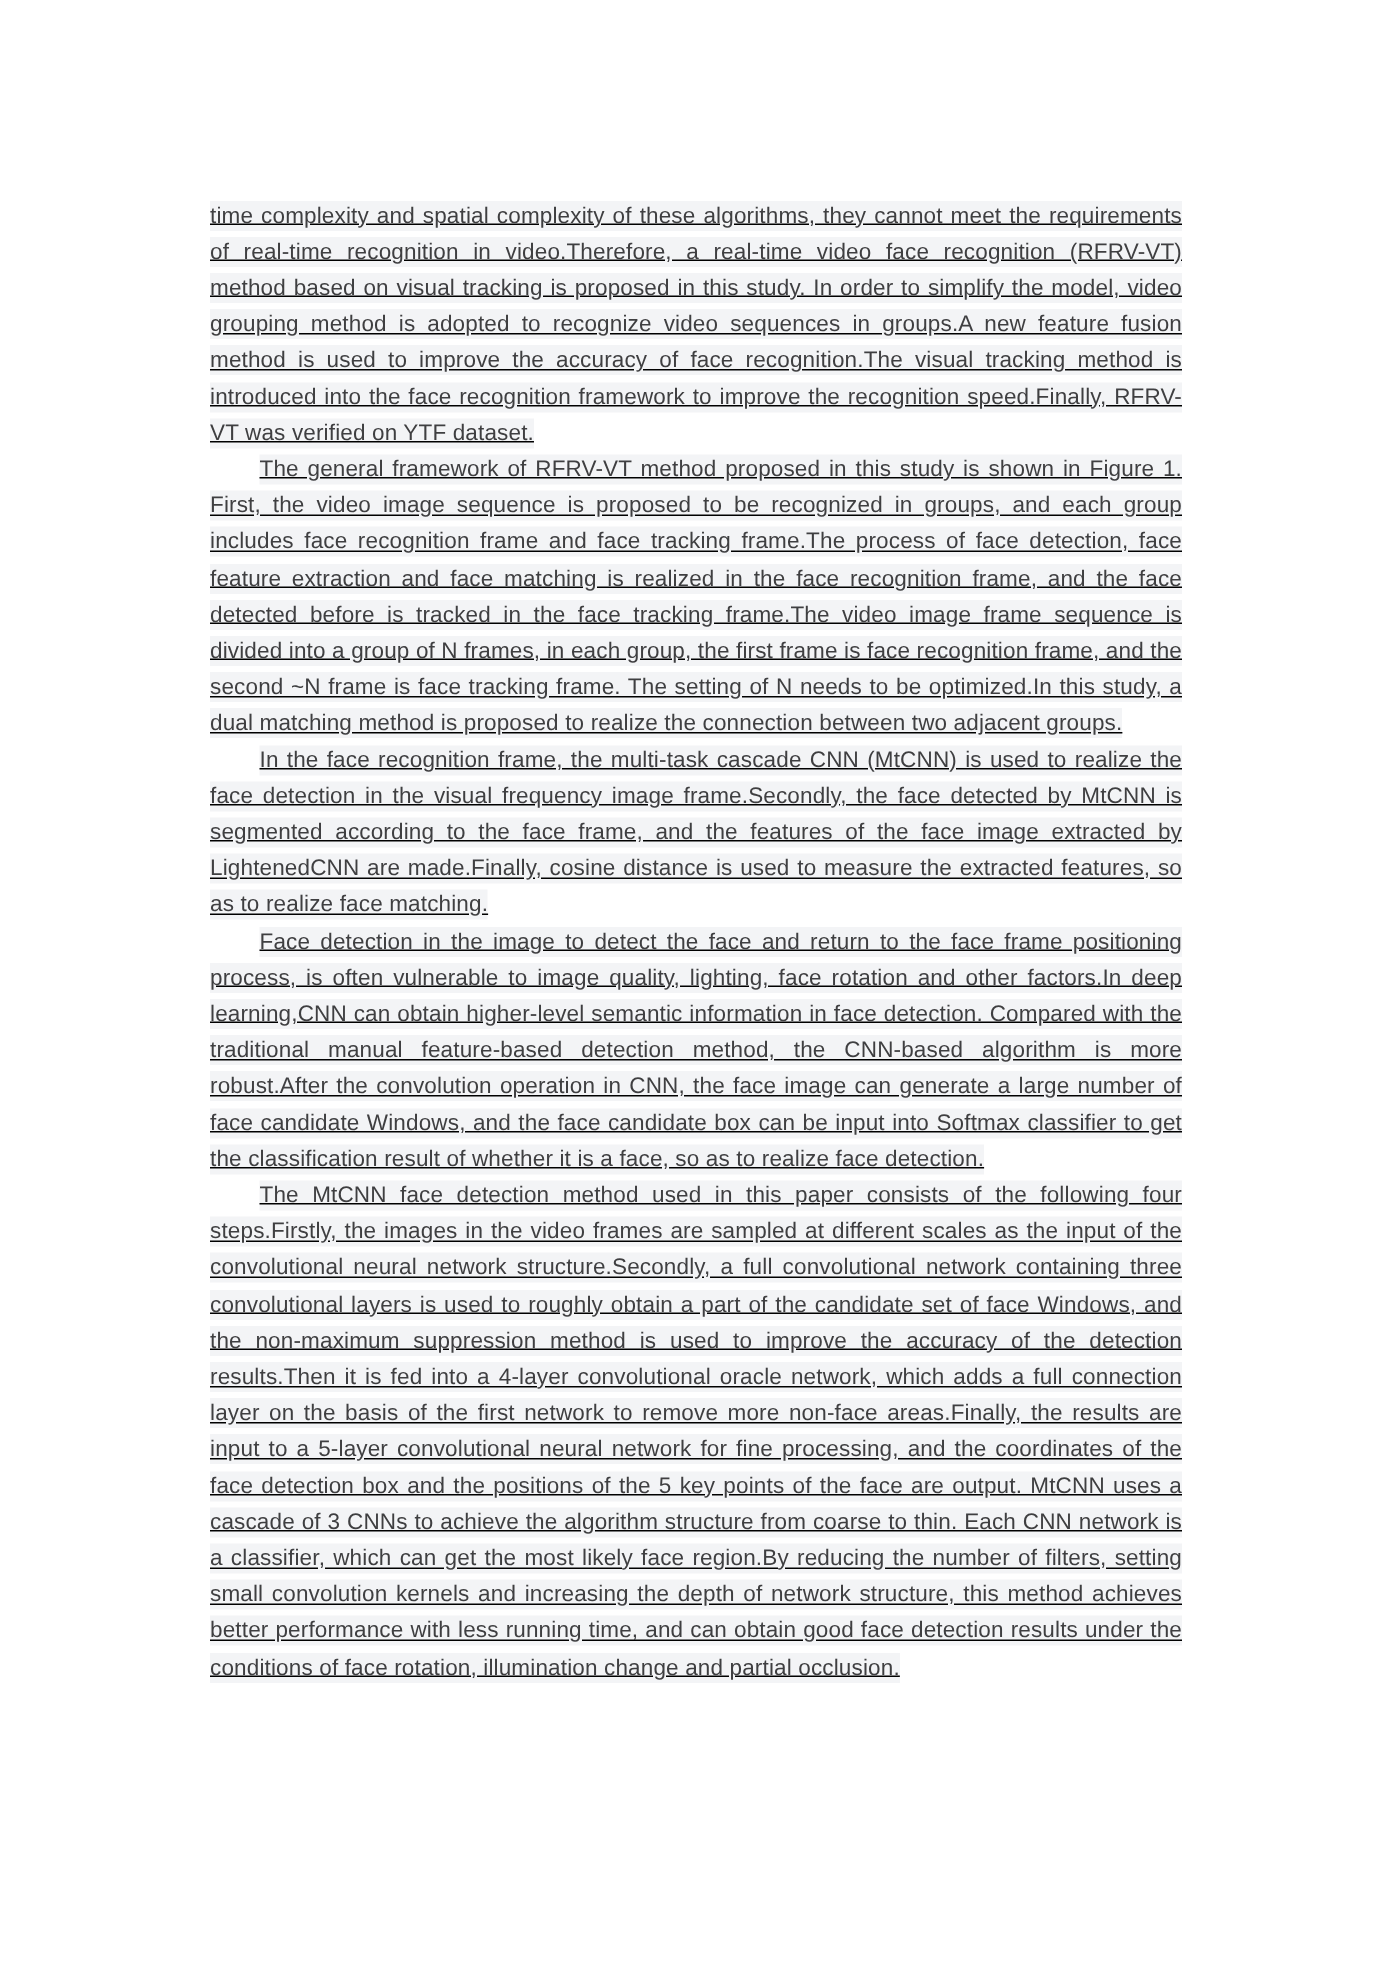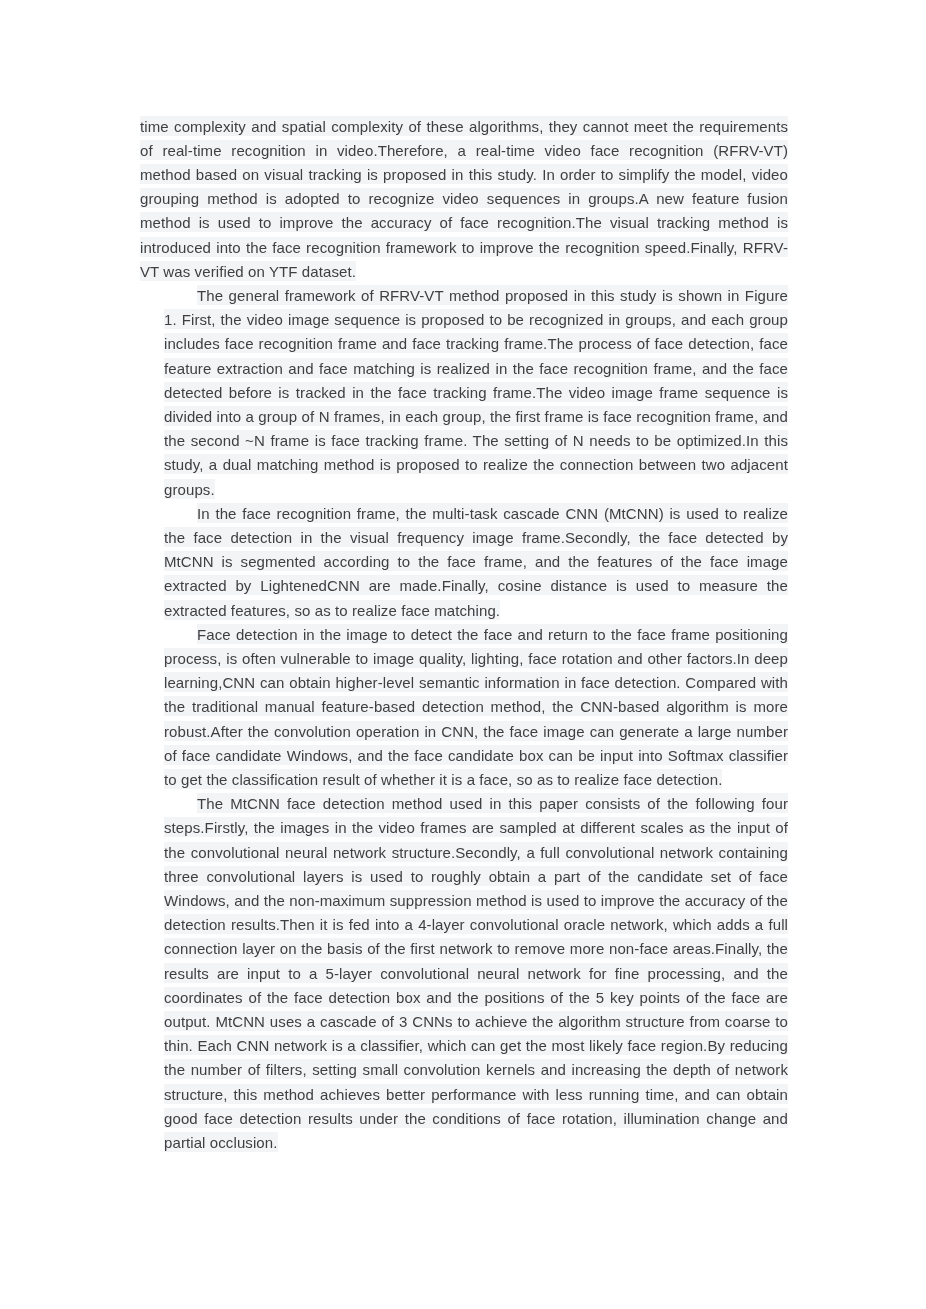--- a/index.html
+++ b/index.html
@@ -9,35 +9,35 @@
   }
   body {
     position: relative;
     width: 926px;
     height: 1309px;
     overflow: hidden;
   }
   .doc-page {
     position: absolute;
     left: 140px;
-    top: 114px;
+    top: 132px;
     width: 648px;
+    text-decoration: underline;
   }
   .para {
     margin: 0;
     font-family: "Liberation Sans", sans-serif;
     font-size: 15px;
     line-height: 24.2px;
     text-align: justify;
     color: #3f3f41;
     letter-spacing: 0.1px;
   }
   .para.indent {
     text-indent: 33px;
-    margin-left: 24px;
   }
   .hl {
     background: #f3f4f6;
     padding: 1.5px 0;
   }
 </style>
 </head>
 <body>
 
 <div class="doc-page">

